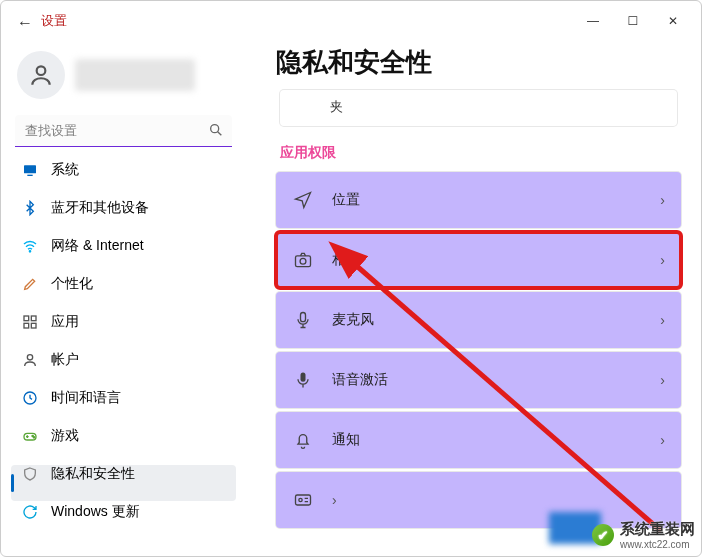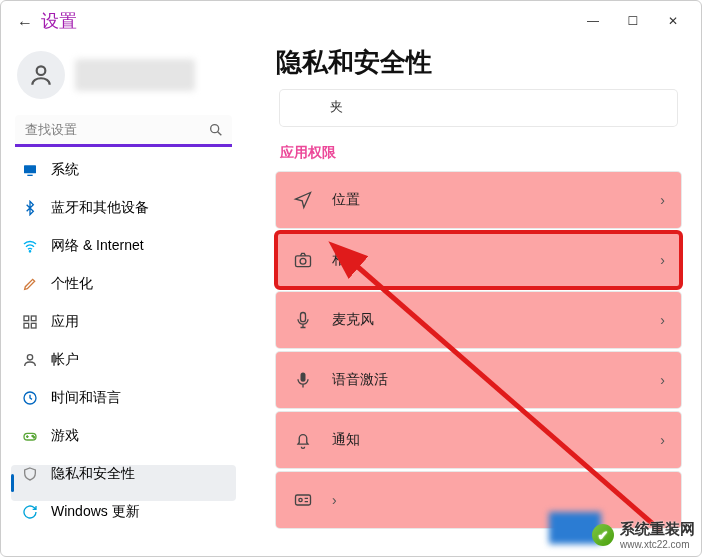--- a/index.html
+++ b/index.html
@@ -1,42 +1,42 @@
 <!DOCTYPE html>
 <html><head>
 <meta charset="utf-8">
 <style>
   * { box-sizing: border-box; margin: 0; padding: 0; font-family: "Segoe UI", "Microsoft YaHei", sans-serif; }
   body { width: 702px; height: 557px; background: #fff; position: relative; overflow: hidden; border:1px solid #ccc; border-radius:6px;}
   .titlebar { height: 40px; display: flex; align-items: center; padding: 0 8px; }
   .titlebar .back { width: 32px; text-align: center; font-size: 16px; color:#333; cursor:pointer;}
-  .titlebar .title { font-size: 18px; color:#a21caf;}
+  .titlebar .title { font-size: 13px; color:#b91c1c;}
   .titlebar .spacer { flex: 1; }
   .winctl { width: 40px; height: 30px; display:flex; align-items:center; justify-content:center; font-size:12px; color:#333; cursor:pointer;}
   .content { display:flex; height: calc(100% - 40px); }
   .sidebar { width: 245px; padding: 4px 10px; display:flex; flex-direction:column; }
   .profile { display:flex; align-items:center; height:60px; padding:0 6px; }
   .avatar { width:48px; height:48px; border-radius:50%; background:#eceef1; display:flex; align-items:center; justify-content:center; color:#555;}
   .avatar svg { width:26px; height:26px; stroke:#555; fill:none; stroke-width:2;}
   .blur { width:120px; height:32px; margin-left:10px; background:#e5e5e5; border-radius:3px; filter:blur(3px);}
   .search { position:relative; margin:10px 4px 14px 4px; }
-  .search input { width:100%; height:32px; border:none; border-bottom:3px solid #6d28d9; background:#fbfbfb; padding:0 30px 0 10px; font-size:13px; color:#555; outline:none; border-radius:4px 4px 0 0;}
+  .search input { width:100%; height:32px; border:none; border-bottom:1px solid #6d28d9; background:#fbfbfb; padding:0 30px 0 10px; font-size:13px; color:#555; outline:none; border-radius:4px 4px 0 0;}
   .search .sicon { position:absolute; right:8px; top:7px; width:16px; height:16px; color:#666;}
   .navlist { display:flex; flex-direction:column; gap:2px; }
   .navitem { display:flex; align-items:flex-start; height:36px; padding:0 10px; border-radius:4px; font-size:14px; color:#000000; cursor:pointer; position:relative;}
   .navitem.selected { background:#eceef1;}
   .navitem.selected::before { content:""; position:absolute; left:0; top:9px; bottom:9px; width:3px; background:#0067c0; border-radius:2px;}
   .navicon { width:18px; height:18px; margin-right:12px; display:flex; align-items:center; justify-content:center; flex-shrink:0;}
   .navicon svg { width:16px; height:16px; }
   .main { flex:1; padding: 4px 20px 0 30px; overflow:hidden;}
   .main h1 { font-size:26px; font-weight:600; margin-bottom:10px; color:#111;}
   .stub { height:36px; margin:0 4px 18px 4px; border-radius:4px; box-shadow:0 0 0 1px #e8e8e8; padding:8px 0 0 50px; font-size:13px; color:#333;}
   .section-label { font-size:14px; font-weight:600; margin:0 0 10px 4px; color:#ec4899;}
   .cards { display:flex; flex-direction:column; gap:4px;}
-  .card { height:56px; border-radius:4px; box-shadow:0 0 0 1px #e8e8e8; display:flex; align-items:center; padding:0 16px; cursor:pointer; background:#fca5a5;}
+  .card { height:56px; border-radius:4px; box-shadow:0 0 0 1px #e8e8e8; display:flex; align-items:center; padding:0 16px; cursor:pointer; background:#c4b5fd;}
   .card.highlight { outline:4px solid #e01b1b; outline-offset:-2px;justify-content:center;}
   .card .cicon { width:22px; height:22px; margin-right:18px; display:flex; align-items:center; justify-content:center; color:#444;}
   .card .cicon svg { width:20px; height:20px; stroke:#444; fill:none; stroke-width:1.6;}
   .card .clabel { font-size:14px; color:#222; flex:1;}
   .card .chev { font-size:14px; color:#555;}
   
   .arrow { position:absolute; pointer-events:none; }
   
   .watermark { position:absolute; right:6px; bottom:6px; display:flex; align-items:center; gap:6px; font-size:16px; font-weight:600; color:#333; text-shadow:0 0 2px #fff;}
   .watermark .wicon { width:22px; height:22px; background:linear-gradient(135deg,#7cc542,#4aa00e); border-radius:50%; display:flex; align-items:center; justify-content:center; color:#fff; font-size:13px;}

